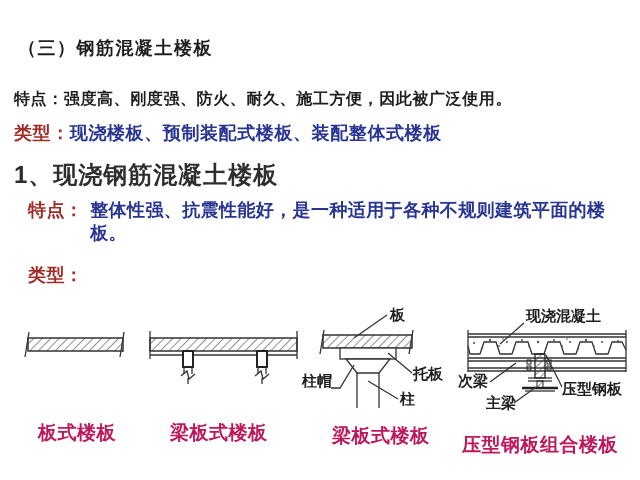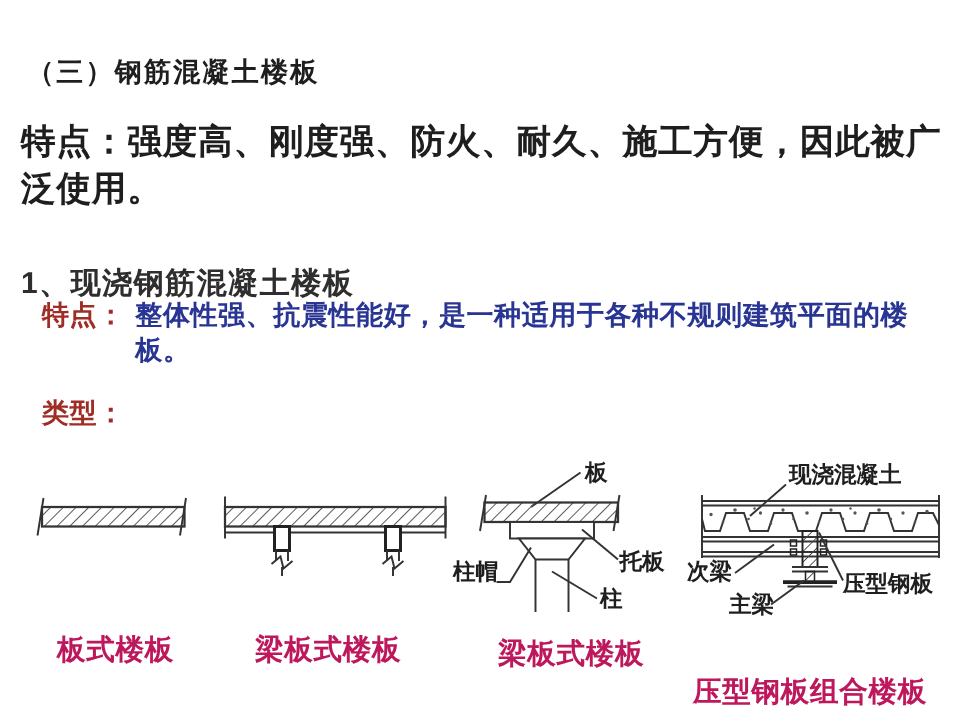--- a/index.html
+++ b/index.html
@@ -6,54 +6,55 @@
   .slide{
     position:relative;width:640px;height:480px;background:#ffffff;
     font-family:"Liberation Serif","DejaVu Serif",serif;overflow:hidden;text-decoration:underline;
   }
   .abs{position:absolute;}
   .t-black{color:#1e1e1e;}
   .t-red{color:#9f2d25;}
   .t-blue{color:#283593;}
   .b{font-weight:bold;}
   .title{left:18px;top:36px;font-size:18px;letter-spacing:1.5px;}
-  .line-feat1{left:14px;top:79px;font-size:23px;letter-spacing:.6px;}
+  .line-feat1{left:14px;top:89px;font-size:16px;letter-spacing:.6px;}
   .line-type1{left:14px;top:121px;font-size:18px;letter-spacing:.6px;}
   .heading1{
-    left:14px;top:175px;font-size:20px;letter-spacing:1px;color:#2e2e2e;
+    left:14px;top:159px;font-size:24px;letter-spacing:1px;color:#2e2e2e;
     font-family:"Liberation Sans","DejaVu Sans",sans-serif;font-weight:bold;
   }
   .blk{display:flex;font-size:18px;letter-spacing:.4px;line-height:23px;}
   .blk .lbl{flex:0 0 auto;margin-right:7px;}
   .blk-feat2{left:28px;top:199px;width:606px;}
   .blk-type2{left:28px;top:264px;}
   .caption{font-size:19px;letter-spacing:.5px;color:#be185d;}
   .cap1{left:38px;top:420px;}
   .cap2{left:170px;top:420px;}
   .cap3{left:332px;top:423px;}
-  .cap4{left:462px;top:448px;}
+  .cap4{left:462px;top:432px;}
   .dlabel{font-family:"Liberation Serif","DejaVu Serif",serif;font-size:15px;font-weight:bold;fill:#1e1e1e;}
   .dln{stroke:#333;stroke-width:1.3;fill:none;}
   .dln2{stroke:#222;stroke-width:2;fill:#fff;}
   .watermark{
     left:481px;top:444px;display:flex;align-items:center;gap:4px;
     color:#c9c9c9;font-size:17px;font-weight:bold;letter-spacing:1px;
     font-family:"Liberation Sans","DejaVu Sans",sans-serif;
   }
   .wm-icon{width:20px;height:20px;flex:0 0 auto;}
 </style>
 </head>
 <body>
 
 <div class="slide">
 
   <div class="abs title b t-black">（三）钢筋混凝土楼板</div>
 
   <div class="abs line-feat1 b t-black"><span>特点：</span><span>强度高、刚度强、防火、耐久、施工方便，因此被广泛使用。</span></div>
 
+  <div class="abs line-type1 b"><span class="t-red">类型：</span><span class="t-blue">现浇楼板、预制装配式楼板、装配整体式楼板</span></div>
 
   <div class="abs heading1">1、现浇钢筋混凝土楼板</div>
 
   <div class="abs blk blk-feat2 b">
     <span class="lbl t-red">特点：</span>
     <span class="t-blue"><span>整体性强、抗震性能好，是一种适用于各种不规则建筑平面的楼板。</span><br>
       </span>
   </div>
 
   <div class="abs blk blk-type2 b">

